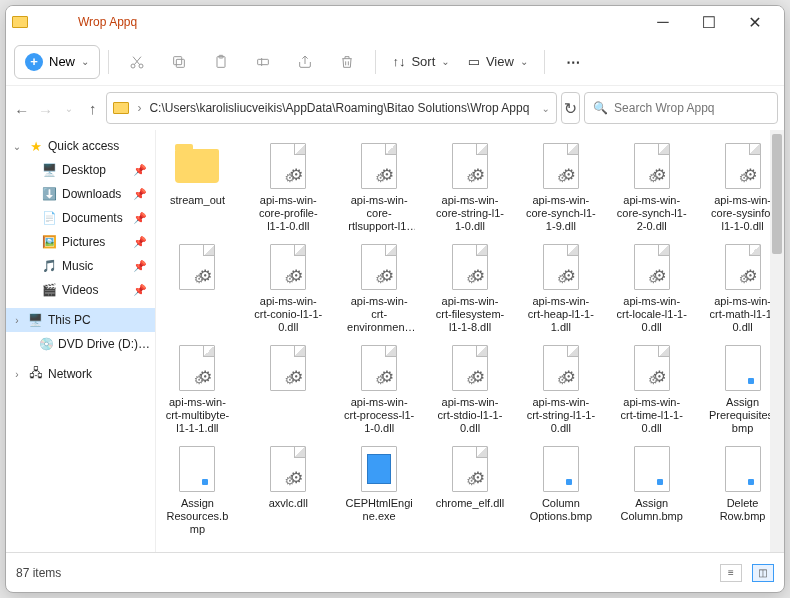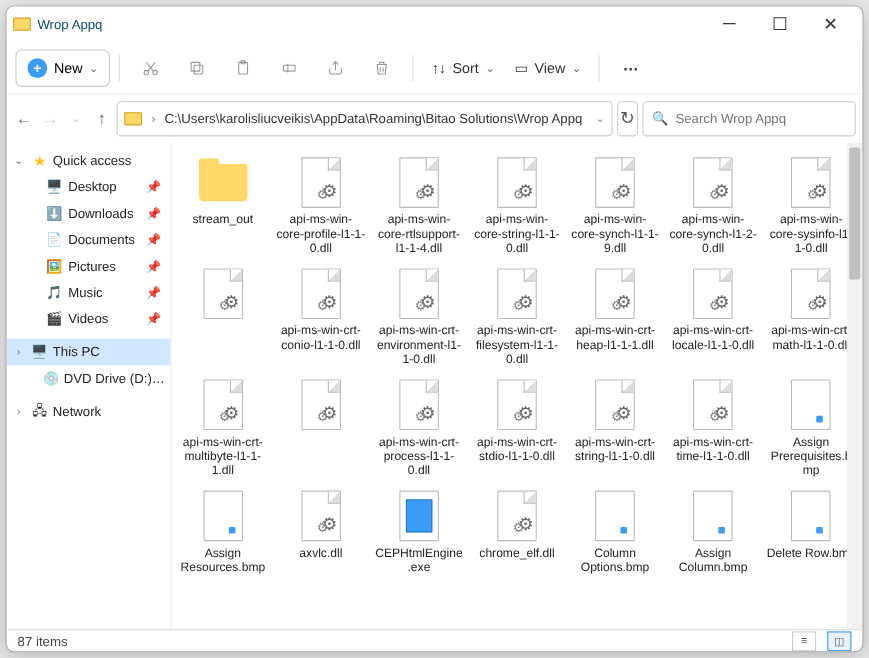--- a/index.html
+++ b/index.html
@@ -1,20 +1,20 @@
 <!DOCTYPE html>
 <html><head>
 <meta charset="utf-8">
 <style>
 * { margin:0; padding:0; box-sizing:border-box; font-family:"Segoe UI",Arial,sans-serif; }
 body { background:#e8e8e8; display:flex; justify-content:center; align-items:center; height:598px; }
 .window { width:780px; height:588px; background:#fff; border:1px solid #aaa; border-radius:8px; overflow:hidden; display:flex; flex-direction:column; box-shadow:0 4px 20px rgba(0,0,0,0.2); position:relative; }
 .titlebar { height:32px; display:flex; align-items:center; padding:0 6px; background:#fff; }
 .titlebar .tico { width:16px; height:12px; background:#ffd868; border:1px solid #d4a017; border-radius:1px; margin-right:6px; }
-.titlebar .ttxt { font-size:12px; color:#0c4a6e; flex:1; }
+.titlebar .ttxt { font-size:12px; color:#c2410c; flex:1;margin-left:44px; }
 .titlebar .wbtn { width:46px; height:32px; display:flex; align-items:center; justify-content:center; color:#333; }
 .toolbar { height:48px; display:flex; align-items:center; padding:0 8px; gap:2px; border-bottom:1px solid #eee; }
 .newbtn { display:flex; align-items:center; height:34px; padding:0 10px; border:1px solid #ccc; border-radius:6px; gap:6px; font-size:13px; }
 .newbtn .plus { width:18px; height:18px; border-radius:9px; background:#3b9cf7; color:#fff; display:flex; align-items:center; justify-content:center; font-size:13px; font-weight:bold; }
 .tsep { width:1px; height:24px; background:#ddd; margin:0 6px; }
 .ticon { width:40px; height:34px; display:flex; align-items:center; justify-content:center; color:#888; border-radius:4px; font-size:14px; }
 .ticon svg { width:16px; height:16px; stroke:#999; fill:none; stroke-width:1.5; }
 .tlabel { display:flex; align-items:center; height:34px; padding:0 8px; gap:6px; font-size:13px; color:#333; border-radius:4px; }
 .addrbar { height:44px; display:flex; align-items:center; padding:0 6px; gap:4px; }
 .navbtn { width:34px; height:34px; display:flex; align-items:center; justify-content:center; color:#666; border-radius:4px; font-size:15px; }
@@ -27,36 +27,36 @@
 .body { flex:1; display:flex; overflow:hidden; }
 .nav { width:150px; border-right:1px solid #eee; padding:4px 0; overflow:auto; font-size:12px; }
 .navitem { display:flex; align-items:center; height:24px; padding:0 4px; gap:4px; color:#222; }
 .navitem.sel { background:#d0e7ff; }
 .navitem .chev { width:14px; text-align:center; color:#777; font-size:10px; }
 .navitem .chev.inv { visibility:hidden; }
 .ni-ico { width:16px; height:16px; display:flex; align-items:center; justify-content:center; }
 .qa-star { color:#ffc107; font-size:13px; }
 .pin { color:#888; font-size:11px; margin-left:auto; margin-right:4px; }
 .files { flex:1; overflow:auto; padding:8px 4px; position:relative; }
-.grid { display:grid; grid-template-columns:repeat(7,1fr); gap:2px 4px; }
+.grid { display:grid; grid-template-columns:repeat(7,1fr); gap:2px 16px; }
 .file { display:flex; flex-direction:column; align-items:center; padding:4px 2px; text-align:center; }
 .file .ico { width:48px; height:48px; display:flex; align-items:center; justify-content:center; margin-bottom:4px; }
 .file .lbl { font-size:11px; color:#222; line-height:13px; word-break:break-word; max-width:82px; overflow:hidden; display:-webkit-box; -webkit-line-clamp:3; -webkit-box-orient:vertical; }
 .folder-ico { width:44px; height:34px; background:#ffd868; border-radius:2px 2px 4px 4px; position:relative; }
 .folder-ico::before { content:""; position:absolute; top:-5px; left:0; width:18px; height:6px; background:#ffd868; border-radius:2px 2px 0 0; }
 .dll-ico { width:36px; height:46px; background:#fff; border:1px solid #bbb; border-radius:1px; position:relative; }
 .dll-ico::after { content:""; position:absolute; top:0; right:0; width:10px; height:10px; background:linear-gradient(135deg,#fff 50%,#ddd 50%); border-left:1px solid #bbb; border-bottom:1px solid #bbb; }
 .gears { position:absolute; bottom:4px; right:2px; font-size:16px; color:#666; }
 .gears::before { content:"⚙"; }
 .gears::after { content:"⚙"; position:absolute; top:6px; right:8px; font-size:12px; color:#888; }
 .exe-ico { width:36px; height:46px; background:#fff; border:1px solid #bbb; border-radius:1px; position:relative; display:flex; align-items:center; justify-content:center; }
 .exe-ico .inner { width:24px; height:30px; background:#3b9cf7; border:1px solid #2a7ac7; }
 .bmp-ico { width:36px; height:46px; background:#fff; border:1px solid #bbb; border-radius:1px; position:relative; display:flex; align-items:center; justify-content:center; }
 .bmp-ico .dot { width:6px; height:6px; background:#3b9cf7; border-radius:1px; position:absolute; bottom:6px; right:6px; }
-.status { height:20px; border-top:1px solid #ddd; display:flex; align-items:center; padding:0 10px; font-size:12px; color:#444; gap:10px; }
+.status { height:40px; border-top:1px solid #ddd; display:flex; align-items:center; padding:0 10px; font-size:12px; color:#444; gap:10px; }
 .status .sp { flex:1; }
 .vbtn { width:22px; height:18px; border:1px solid #ccc; display:flex; align-items:center; justify-content:center; font-size:10px; color:#555; }
 .vbtn.act { border-color:#3b9cf7; background:#e8f2ff; }
 .scrollbar { position:absolute; right:0; top:0; bottom:0; width:14px; background:#f1f1f1; }
 .thumb { position:absolute; top:4px; width:10px; left:2px; height:120px; background:#c0c0c0; border-radius:2px; }
 </style>
 </head>
 <body>
 
 <div class="window">
@@ -287,21 +287,21 @@
               </div>
             </div>
             <div class="lbl">api-ms-win-crt-environment-l1-1-0.dll</div>
           </div>
           <div class="file">
             <div class="ico">
               <div class="dll-ico">
                 <div class="gears"></div>
               </div>
             </div>
-            <div class="lbl">api-ms-win-crt-filesystem-l1-1-0.dll</div>
+            <div class="lbl">api-ms-win-crt-filesystem-l1-1-8.dll</div>
           </div>
           <div class="file">
             <div class="ico">
               <div class="dll-ico">
                 <div class="gears"></div>
               </div>
             </div>
             <div class="lbl">api-ms-win-crt-heap-l1-1-1.dll</div>
           </div>
           <div class="file">

